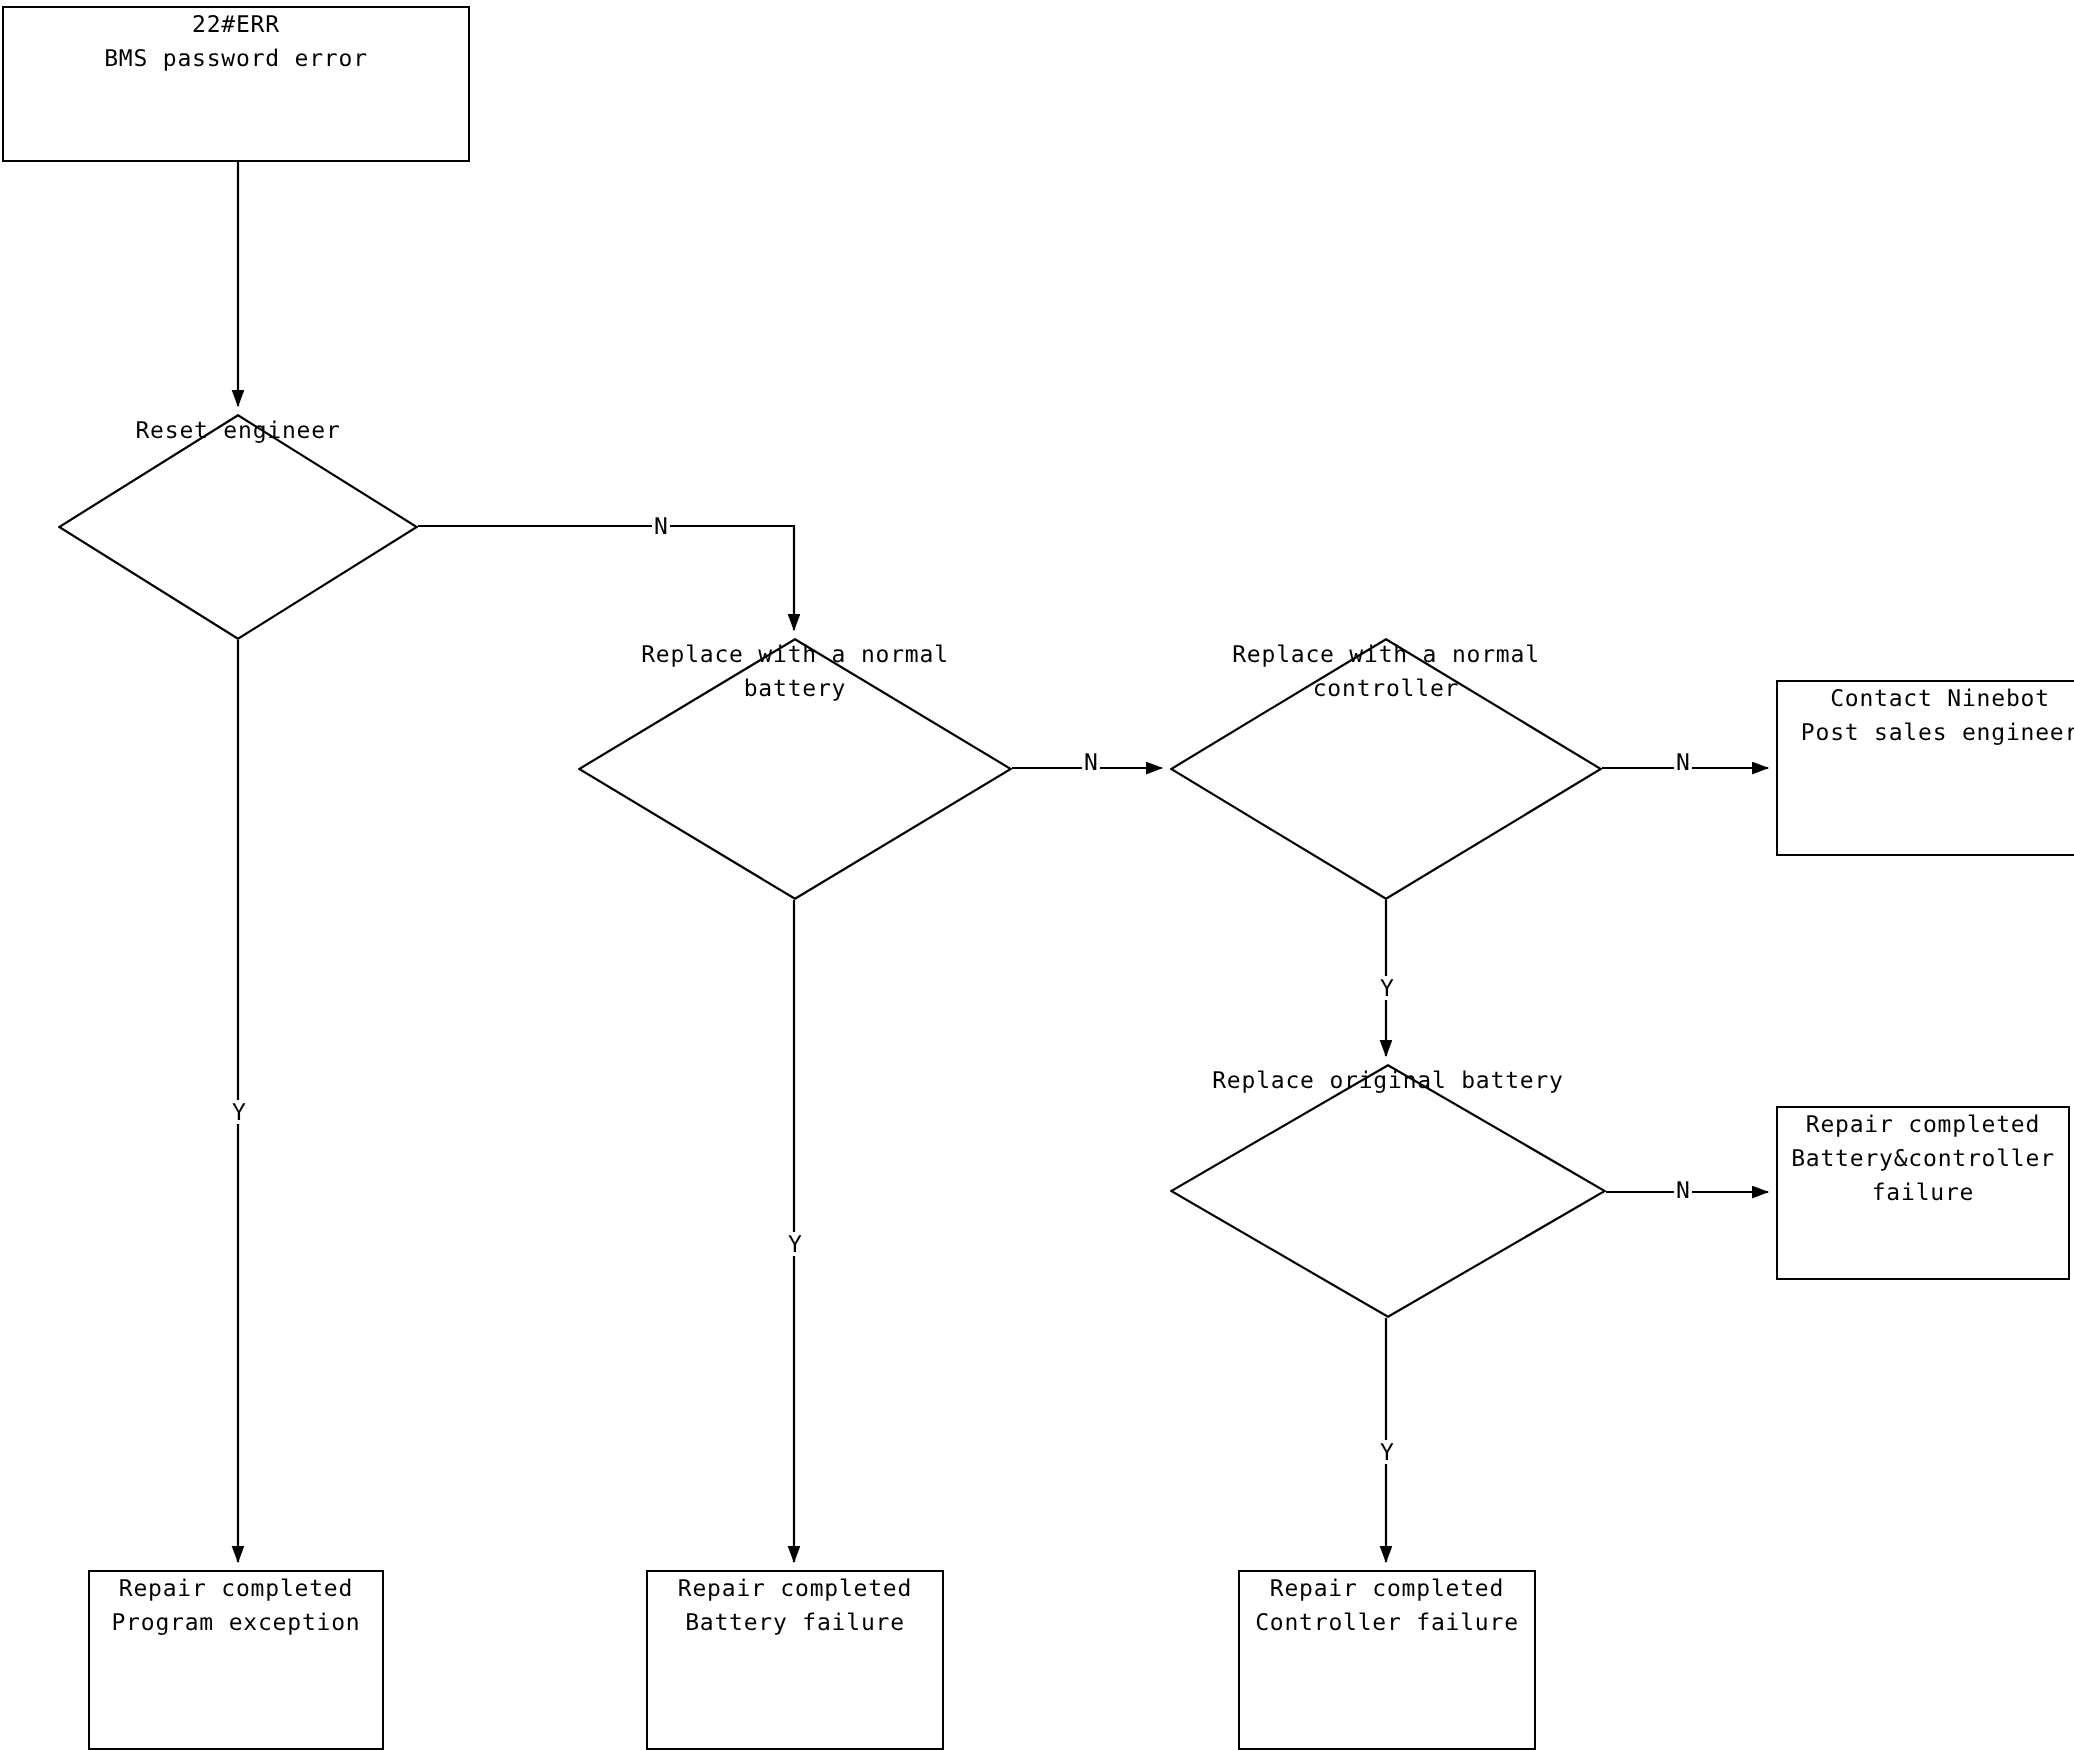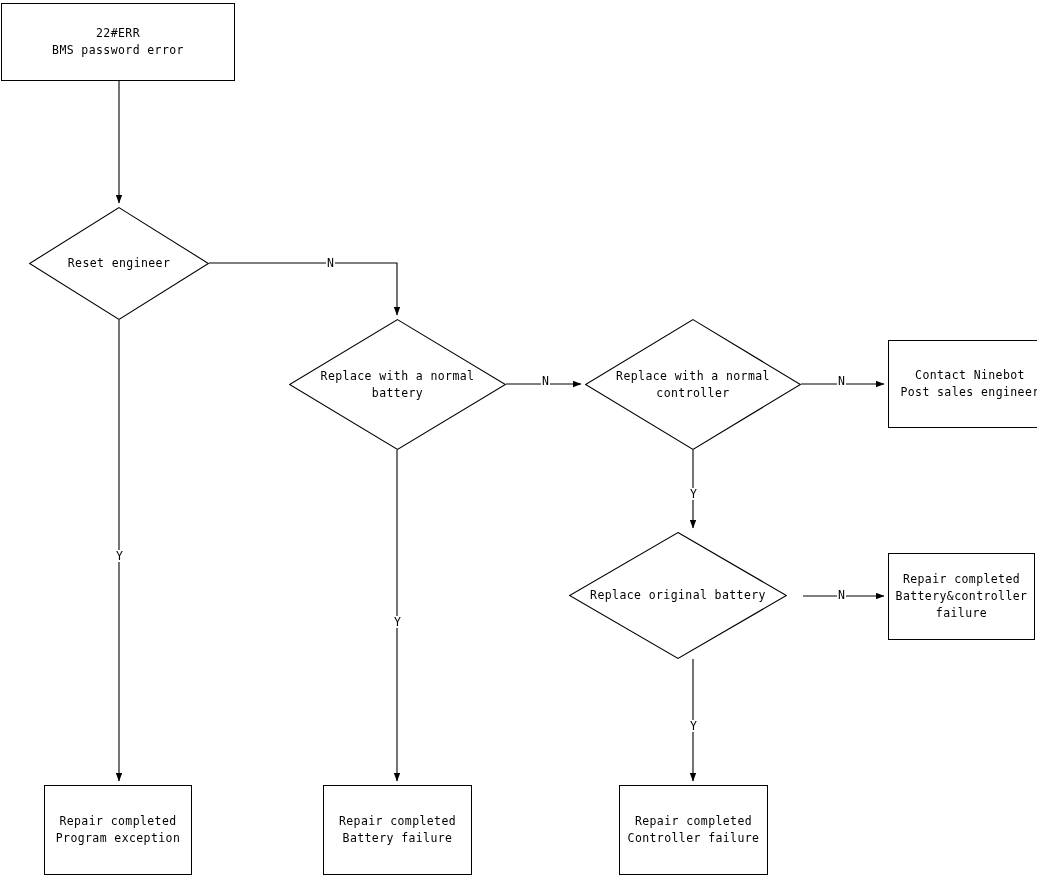--- a/index.html
+++ b/index.html
@@ -19,21 +19,20 @@
     position: absolute;
     left: 0;
     top: 0;
     width: 1037px;
     height: 875px;
   }
   .node {
     position: absolute;
     box-sizing: border-box;
     display: flex;
-    align-items: center;
     justify-content: center;
     text-align: center;
     color: #000000;
     font-size: 11.5px;
     line-height: 17px;
     letter-spacing: 0.4px;
     white-space: pre-line;
     z-index: 2;
   }
   .node.rect {
@@ -98,21 +97,21 @@
       <div class="node diamond" style="left: 289px; top: 319px; width: 217px; height: 131px;"><svg class="diamond-shape" viewBox="0 0 217 131" preserveAspectRatio="none">
           <polygon points="108.5,0.6 216.4,65.5 108.5,130.4 0.6,65.5" fill="#ffffff" stroke="#000000" stroke-width="1.1"></polygon>
         </svg><span class="dlabel">Replace with a normal
 battery</span></div>
       <div class="node diamond" style="left: 585px; top: 319px; width: 216px; height: 131px;"><svg class="diamond-shape" viewBox="0 0 216 131" preserveAspectRatio="none">
           <polygon points="108,0.6 215.4,65.5 108,130.4 0.6,65.5" fill="#ffffff" stroke="#000000" stroke-width="1.1"></polygon>
         </svg><span class="dlabel">Replace with a normal
 controller</span></div>
       <div class="node rect" style="left: 888px; top: 340px; width: 164px; height: 88px;"><span>Contact Ninebot
 Post sales engineer</span></div>
-      <div class="node diamond" style="left: 569px; top: 532px; width: 218px; height: 127px;"><svg class="diamond-shape" viewBox="0 0 218 127" preserveAspectRatio="none">
+      <div class="node diamond" style="left: 585px; top: 532px; width: 218px; height: 127px;"><svg class="diamond-shape" viewBox="0 0 218 127" preserveAspectRatio="none">
           <polygon points="109,0.6 217.4,63.5 109,126.4 0.6,63.5" fill="#ffffff" stroke="#000000" stroke-width="1.1"></polygon>
         </svg><span class="dlabel">Replace original battery</span></div>
       <div class="node rect" style="left: 888px; top: 553px; width: 147px; height: 87px;"><span>Repair completed
 Battery&amp;controller
 failure</span></div>
       <div class="node rect" style="left: 44px; top: 785px; width: 148px; height: 90px;"><span>Repair completed
 Program exception</span></div>
       <div class="node rect" style="left: 323px; top: 785px; width: 149px; height: 90px;"><span>Repair completed
 Battery failure</span></div>
       <div class="node rect" style="left: 619px; top: 785px; width: 149px; height: 90px;"><span>Repair completed

